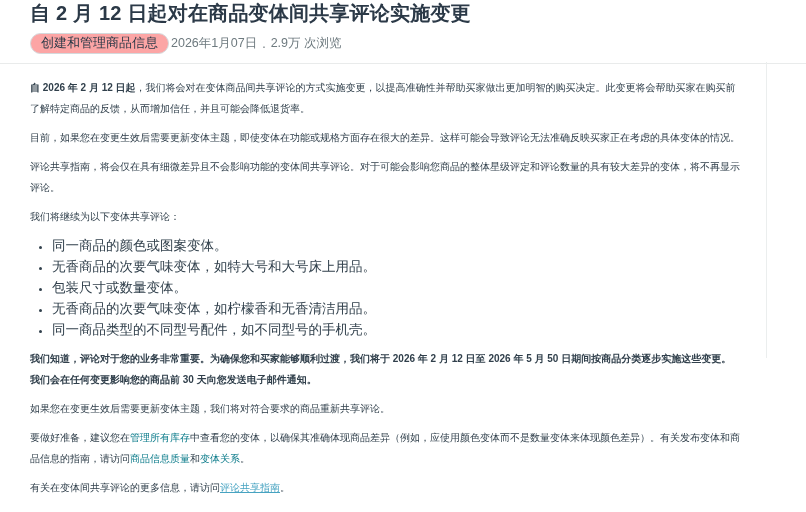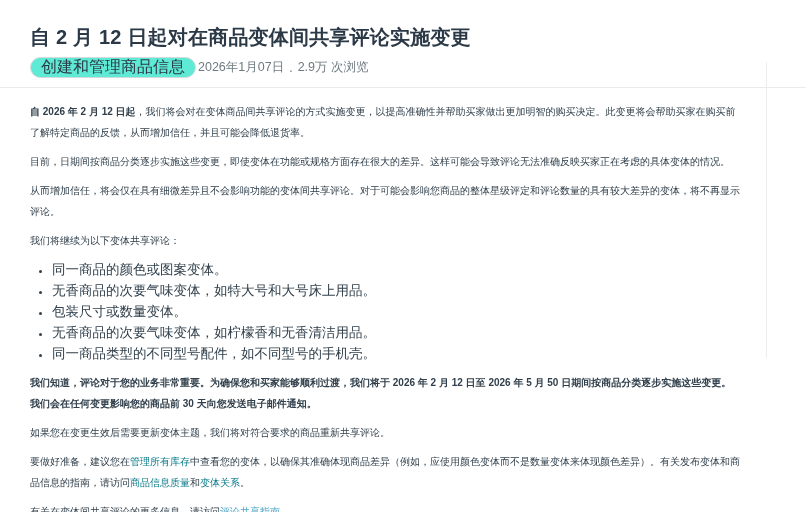--- a/index.html
+++ b/index.html
@@ -3,37 +3,37 @@
 <meta charset="utf-8">
 <style>
   * { box-sizing: border-box; margin: 0; padding: 0; }
   html, body { width: 806px; height: 512px; background: #ffffff; overflow: hidden; }
   body {
     font-family: "Liberation Sans", "DejaVu Sans", sans-serif;
     color: #31404c;
   }
   .page { position: relative; width: 806px; height: 512px; background: #fff; }
 
-  .header { padding: 24px 30px 0 30px; }
+  .header { padding: 0 30px 0 30px; }
   .title {
     font-size: 20px;
     font-weight: 700;
     color: #2b3947;
     line-height: 26px;
     letter-spacing: 0.2px;
   }
   .meta { margin-top: 7px; display: flex; align-items: center; }
   .badge {
     display: inline-block;
     border: 1px solid #d4d9dc;
     border-radius: 999px;
     padding: 1px 10px 2px 10px;
-    font-size: 16px;
+    font-size: 13px;
     color: #2b3947;
-    background: #5eead4;
+    background: #fca5a5;
     line-height: 16px;
     cursor: pointer;
   }
   .date, .views { font-size: 12.5px; color: #6e7a7f; }
   .date { margin-left: 2px; }
   .meta-dot { font-size: 12.5px; color: #6e7a7f; margin: 0 5px; }
 
   .divider { margin-top: 9px; border-bottom: 1px solid #e9ebeb; width: 806px; }
 
   .content { padding: 13px 66px 0 30px; }
@@ -78,23 +78,23 @@
       <span class="views">2.9万 次浏览</span>
     </div>
   </header>
 
   <div class="divider"></div>
 
   <main class="content">
 
     <p><strong>自 2026 年 2 月 12 日起</strong><span>，我们将会对在变体商品间共享评论的方式实施变更，以提高准确性并帮助买家做出更加明智的购买决定。此变更将会帮助买家在购买前了解特定商品的反馈，从而增加信任，并且可能会降低退货率。</span></p>
 
-    <p>目前，日期间按商品分类逐步实施这些变更，即使变体在功能或规格方面存在很大的差异。这样可能会导致评论无法准确反映买家正在考虑的具体变体的情况。</p>
+    <p>目前，如果您在变更生效后需要更新变体主题，即使变体在功能或规格方面存在很大的差异。这样可能会导致评论无法准确反映买家正在考虑的具体变体的情况。</p>
 
-    <p>从而增加信任，将会仅在具有细微差异且不会影响功能的变体间共享评论。对于可能会影响您商品的整体星级评定和评论数量的具有较大差异的变体，将不再显示评论。</p>
+    <p>评论共享指南，将会仅在具有细微差异且不会影响功能的变体间共享评论。对于可能会影响您商品的整体星级评定和评论数量的具有较大差异的变体，将不再显示评论。</p>
 
     <p>我们将继续为以下变体共享评论：</p>
 
     <ul>
       <li>同一商品的颜色或图案变体。</li>
       <li>无香商品的次要气味变体，如特大号和大号床上用品。</li>
       <li>包装尺寸或数量变体。</li>
       <li>无香商品的次要气味变体，如柠檬香和无香清洁用品。</li>
       <li>同一商品类型的不同型号配件，如不同型号的手机壳。</li>
     </ul>

